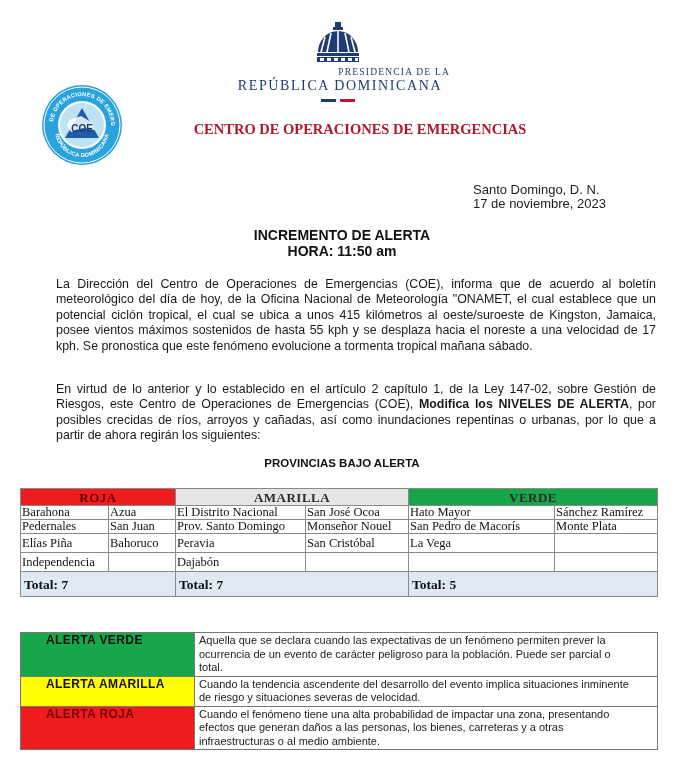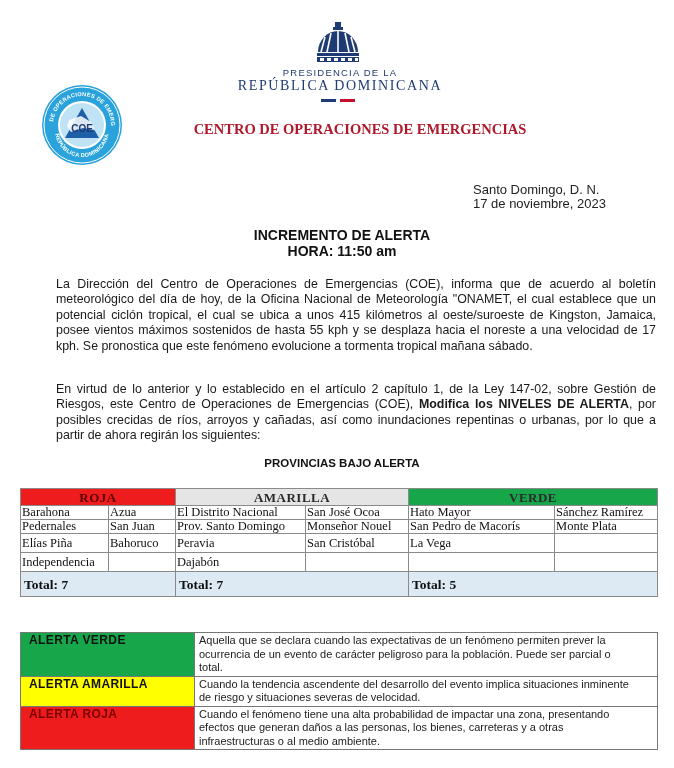--- a/index.html
+++ b/index.html
@@ -1,21 +1,21 @@
 <!DOCTYPE html>
 <html><head>
 <meta charset="utf-8">
 <style>
   html, body { margin: 0; padding: 0; background: #ffffff; }
   body { width: 674px; height: 768px; position: relative; overflow: hidden; font-family: "Liberation Sans", sans-serif; color: #1a1a1a; }
   .abs { position: absolute; }
 
   
   .dome { left: 312px; top: 22px; width: 52px; height: 42px; }
-  .presidencia { left: 230px; top: 67px; width: 220px; text-align: center; font-family: Liberation Sans, sans-serif; font-size: 9.5px; letter-spacing: 1.2px; color: #1f3b73; }
+  .presidencia { left: 230px; top: 67px; width: 220px; text-align: right; font-family: Liberation Serif, serif; font-size: 9.5px; letter-spacing: 1.2px; color: #1f3b73; }
   .republica { left: 225px; top: 78px; width: 230px; text-align: center; font-family: "Liberation Serif", serif; font-size: 14px; letter-spacing: 1.6px; color: #1f3b73; }
   .flag-bar { left: 321px; top: 99px; width: 34px; height: 3px; background: linear-gradient(to right, #1f3b73 0 45%, #ffffff 45% 55%, #c8102e 55% 100%); }
 
   .coe-logo { left: 41px; top: 84px; width: 82px; height: 82px; }
 
   .center-title { left: 180px; top: 121px; width: 360px; text-align: center; font-family: "Liberation Serif", serif; font-weight: bold; font-size: 14.5px; color: #b0182a; line-height: 17px; }
 
   .place-date { left: 473px; top: 183px; font-size: 13px; line-height: 14px; color: #222; }
 
   .main-title { left: 200px; top: 227px; width: 284px; text-align: center; font-weight: bold; font-size: 14px; line-height: 16px; color: #111; }
@@ -33,21 +33,21 @@
   table.prov tr.hdr td { height: 16px; text-align: center; font-weight: bold; font-size: 13px; letter-spacing: 0.5px; color: #2a2a2a; }
   table.prov tr.tall td { height: 18px; }
   table.prov tr.total td { background: #dde9f3; height: 24px; font-weight: bold; font-size: 13.5px; padding-left: 3px; }
   .hdr-roja { background: #ee1c1c; color: #5a0000 !important; }
   .hdr-amarilla { background: #e5e5e5; }
   .hdr-verde { background: #17a64a; }
 
   
   table.levels { position: absolute; left: 20px; top: 632px; width: 638px; border-collapse: collapse; table-layout: fixed; font-size: 11px; }
   table.levels td { border: 1px solid #777; vertical-align: top; padding: 1px 4px; line-height: 13.5px; color: #222; }
-  table.levels td.lvl { font-weight: bold; font-size: 12px; letter-spacing: 0.4px; padding-left: 8px; color: #111; }
+  table.levels td.lvl { font-weight: bold; font-size: 12px; letter-spacing: 0.4px; padding-left: 25px; color: #111; }
   .lv-verde { background: #17a64a; }
   .lv-amarilla { background: #ffff00; }
   .lv-roja { background: #ee1c1c; color: #7a0000 !important; }
   td.desc { white-space: nowrap; overflow: hidden; }
 </style>
 </head>
 <body>
 
 <svg class="abs dome" viewBox="0 0 52 42">
   <rect x="23" y="0" width="6" height="6" fill="#1f3b73"></rect>

